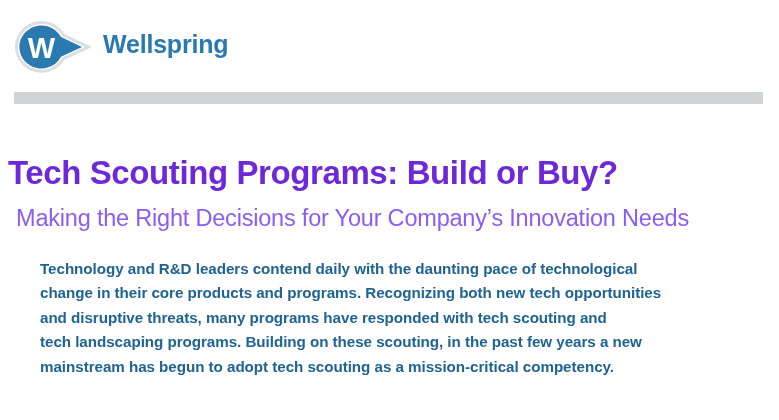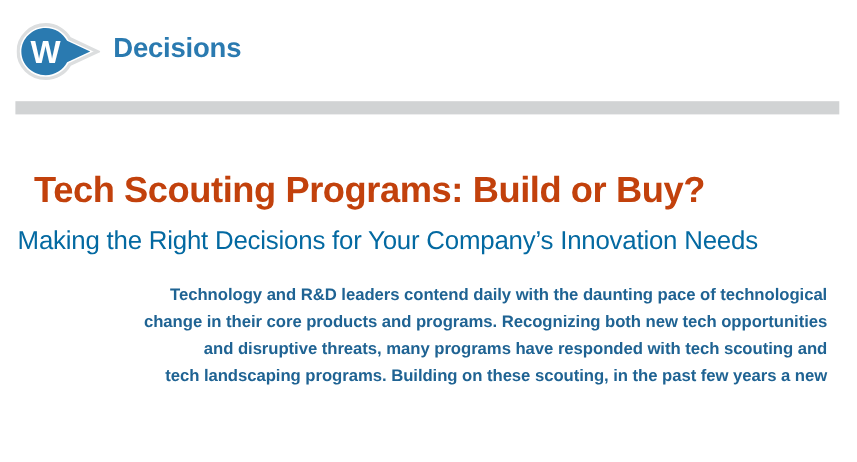--- a/index.html
+++ b/index.html
@@ -53,53 +53,52 @@
     left: 14px;
     top: 92px;
     width: 749px;
     height: 12px;
     background: #d1d3d4;
   }
 
   
   .page-title {
     position: absolute;
-    left: 31px;
+    left: 8px;
     top: 155px;
     font-size: 33px;
     font-weight: bold;
-    color: #c2410c;
+    color: #6d28d9;
     letter-spacing: -0.4px;
     line-height: 1.1;
     white-space: nowrap;
   }
   .page-subtitle {
     position: absolute;
     left: 16px;
     top: 205px;
     font-size: 23.5px;
     font-weight: normal;
-    color: #0369a1;
+    color: #8b5cf6;
     letter-spacing: -0.2px;
     line-height: 1.15;
     white-space: nowrap;
   }
 
   
   .intro-paragraph {
     position: absolute;
     left: 40px;
     top: 257px;
     width: 712px;
     font-size: 15.2px;
     font-weight: bold;
     color: #1f6393;
     line-height: 24.4px;
     letter-spacing: -0.05px;
-    text-align: right;
   }
   .intro-line {
     white-space: nowrap;
     display: block;
   }
 </style>
 </head>
 <body>
 
 <div class="header">
@@ -120,27 +119,28 @@
                C4.4 37.8 14.4 47.4 26.5 47.4
                C35.0 47.4 42.4 42.6 46.0 35.7
                L67.0 25.9
                L46.0 16.1
                C42.4 9.2 35.0 4.4 26.5 4.4 Z" fill="#2a7ab0"></path>
 
       <text x="26.5" y="36.5" text-anchor="middle" font-family="Liberation Sans, sans-serif" font-size="29" font-weight="bold" fill="#ffffff">W</text>
     </svg>
   </div>
 
-  <div class="brand-name">Decisions</div>
+  <div class="brand-name">Wellspring</div>
 </div>
 
 <div class="divider"></div>
 
 <div class="page-title">Tech Scouting Programs: Build or Buy?</div>
 
 <div class="page-subtitle">Making the Right Decisions for Your Company’s Innovation Needs</div>
 
 <div class="intro-paragraph">
   <span class="intro-line">Technology and R&amp;D leaders contend daily with the daunting pace of technological</span>
   <span class="intro-line">change in their core products and programs. Recognizing both new tech opportunities</span>
   <span class="intro-line">and disruptive threats, many programs have responded with tech scouting and</span>
   <span class="intro-line">tech landscaping programs. Building on these scouting, in the past few years a new</span>
+  <span class="intro-line">mainstream has begun to adopt tech scouting as a mission-critical competency.</span>
 </div>
 
 </body></html>

